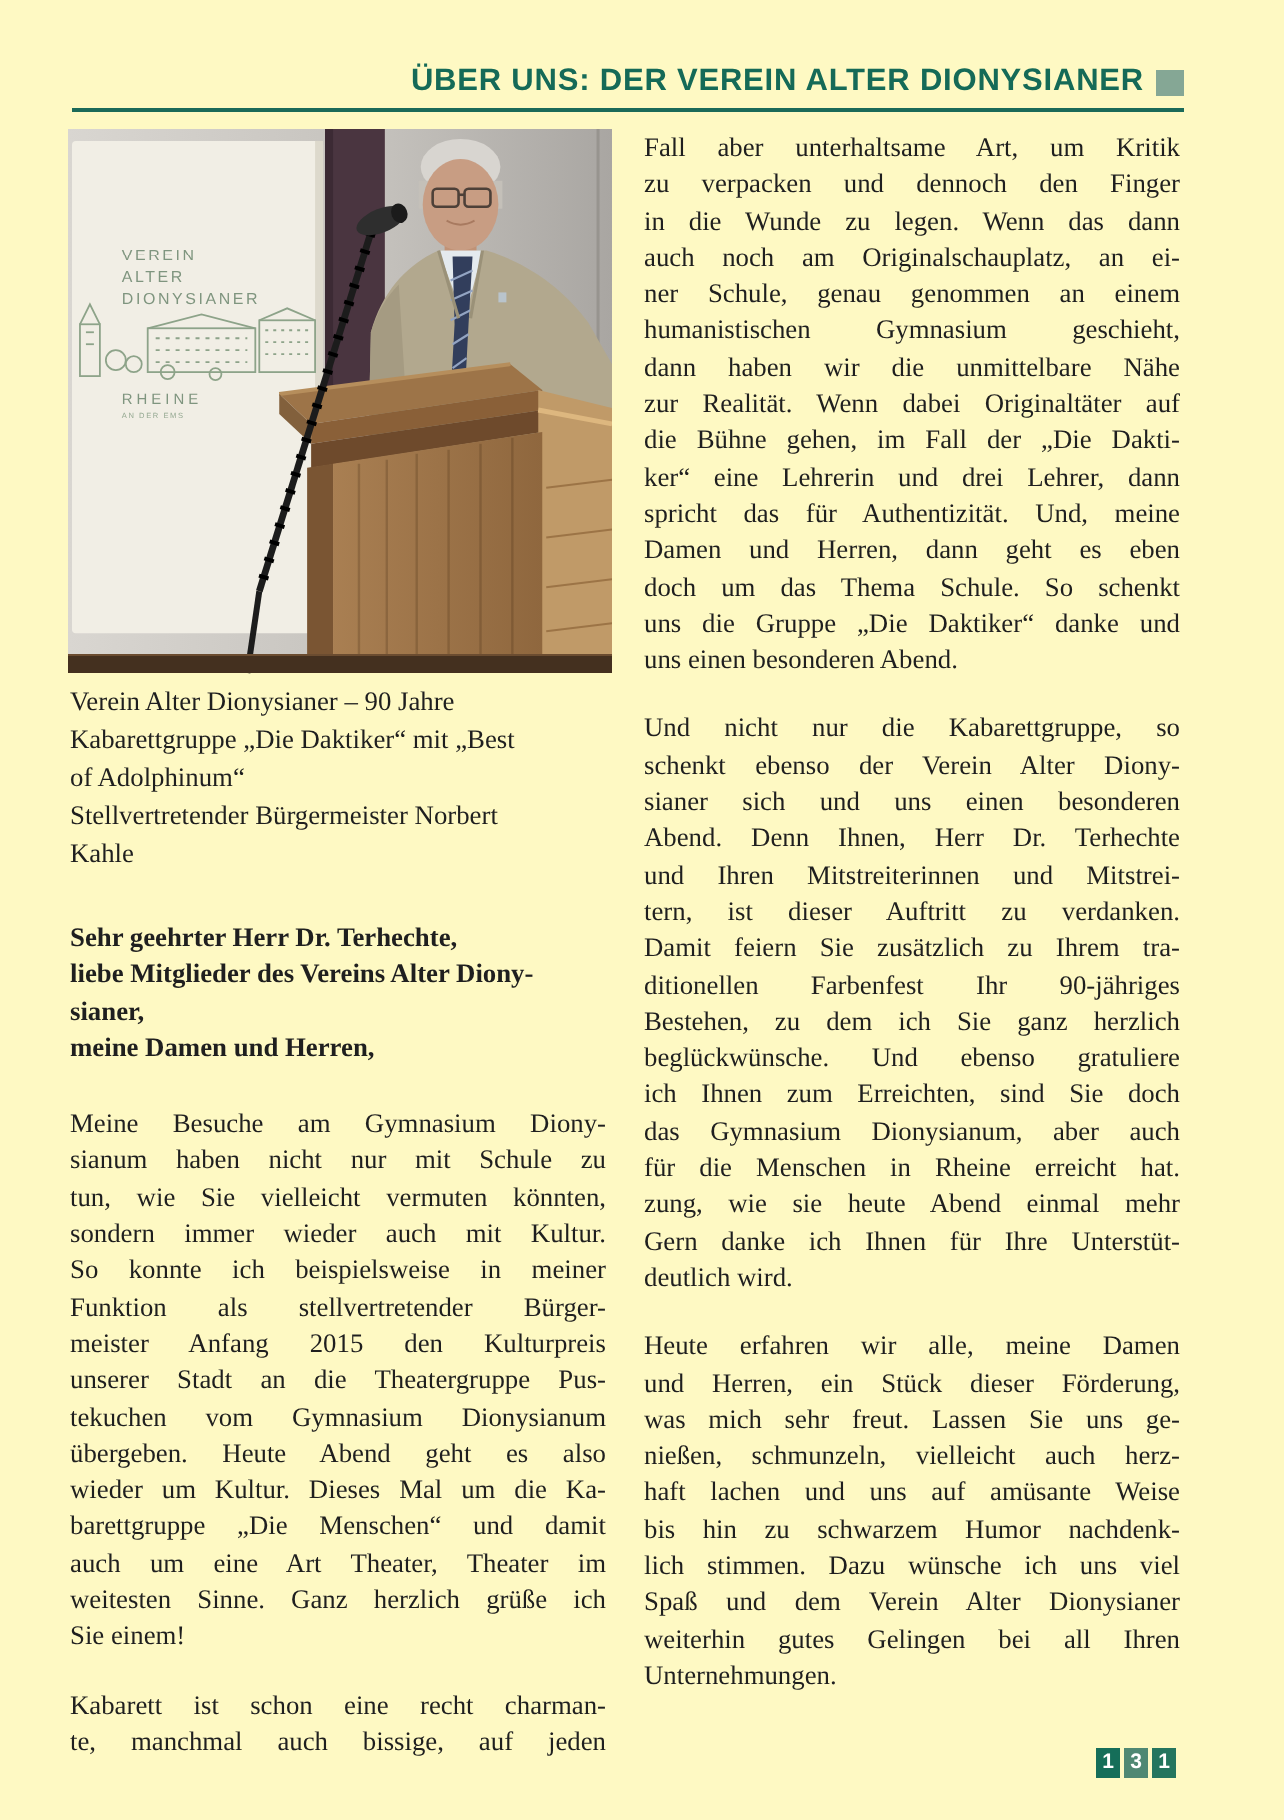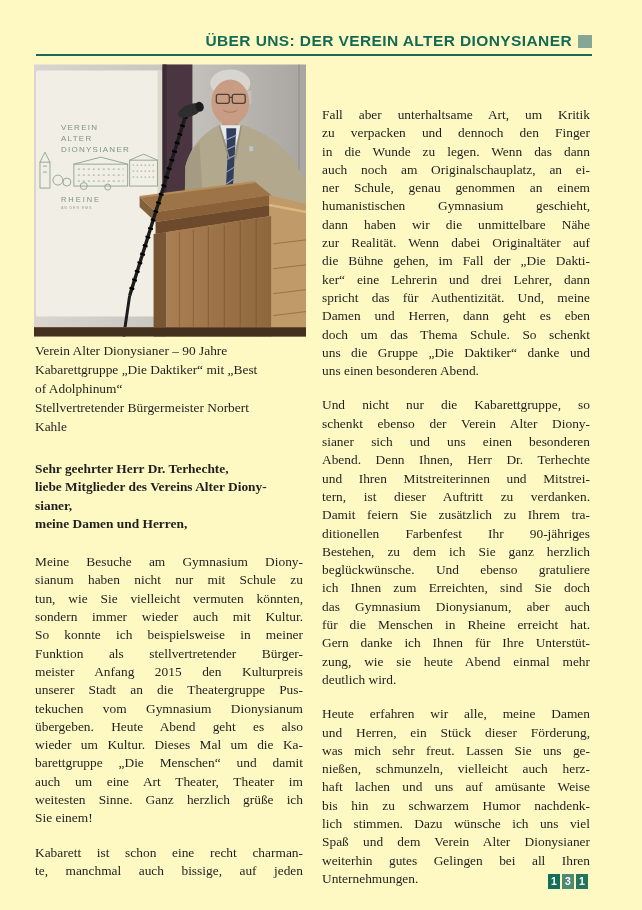--- a/index.html
+++ b/index.html
@@ -43,21 +43,21 @@
   .photo{width:272px;height:273px;margin-left:-1px;display:block;}
 
   .caption{margin-top:4px;line-height:19px;}
   .salutation{margin-top:24px;font-weight:bold;}
   .body-paras{margin-top:20px;}
   .para{margin:0 0 16px 0;}
   .para:last-child{margin-bottom:0;}
   .ln{min-height:18.3px;}
   .j{text-align:justify;text-align-last:justify;}
   .j.last{text-align-last:left;}
-  .rc{padding-top:1px;margin-top:41px;}
+  .rc{padding-top:1px;}
 
   
   .footer{
     position:absolute;left:548px;top:874px;
     display:flex;gap:2px;
     font-family:"Liberation Sans", sans-serif;
   }
   .sq{
     width:12px;height:15px;color:#fff;
     font-size:10.5px;font-weight:bold;line-height:15px;text-align:center;
@@ -267,22 +267,22 @@
             <div class="ln j">Abend. Denn Ihnen, Herr Dr. Terhechte</div>
             <div class="ln j">und Ihren Mitstreiterinnen und Mitstrei-</div>
             <div class="ln j">tern, ist dieser Auftritt zu verdanken.</div>
             <div class="ln j">Damit feiern Sie zusätzlich zu Ihrem tra-</div>
             <div class="ln j">ditionellen Farbenfest Ihr 90-jähriges</div>
             <div class="ln j">Bestehen, zu dem ich Sie ganz herzlich</div>
             <div class="ln j">beglückwünsche. Und ebenso gratuliere</div>
             <div class="ln j">ich Ihnen zum Erreichten, sind Sie doch</div>
             <div class="ln j">das Gymnasium Dionysianum, aber auch</div>
             <div class="ln j">für die Menschen in Rheine erreicht hat.</div>
+            <div class="ln j">zung, wie sie heute Abend einmal mehr</div>
             <div class="ln j">Gern danke ich Ihnen für Ihre Unterstüt-</div>
-            <div class="ln j">zung, wie sie heute Abend einmal mehr</div>
             <div class="ln j last">deutlich wird.</div>
           </div>
           <div class="para">
             <div class="ln j">Heute erfahren wir alle, meine Damen</div>
             <div class="ln j">und Herren, ein Stück dieser Förderung,</div>
             <div class="ln j">was mich sehr freut. Lassen Sie uns ge-</div>
             <div class="ln j">nießen, schmunzeln, vielleicht auch herz-</div>
             <div class="ln j">haft lachen und uns auf amüsante Weise</div>
             <div class="ln j">bis hin zu schwarzem Humor nachdenk-</div>
             <div class="ln j">lich stimmen. Dazu wünsche ich uns viel</div>

